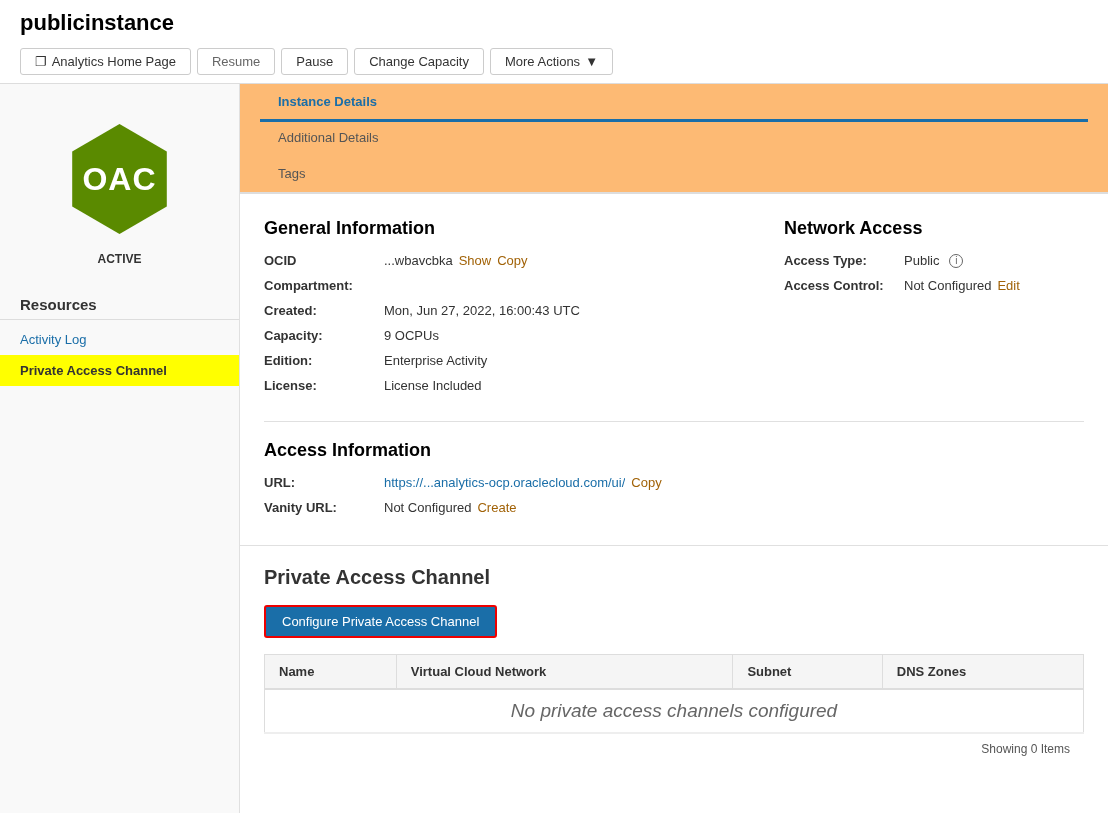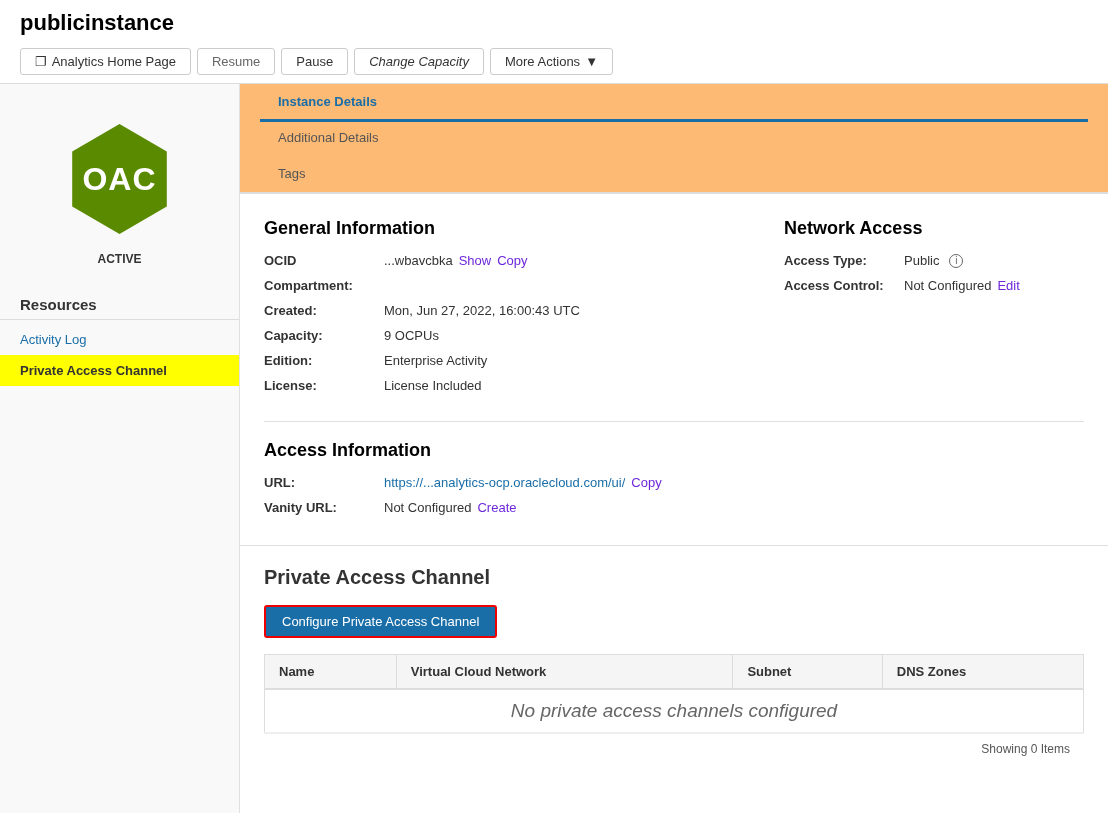--- a/index.html
+++ b/index.html
@@ -9,21 +9,21 @@
 
     
     .header-area { padding: 10px 20px 8px 20px; border-bottom: 1px solid #ddd; background: #fff; }
     .instance-title { font-size: 22px; font-weight: bold; color: #000; margin-bottom: 12px; }
 
     .action-buttons { display: flex; gap: 6px; align-items: center; }
     .btn { padding: 5px 14px; border: 1px solid #ccc; border-radius: 3px; cursor: pointer; font-size: 13px; background: #fff; color: #333; white-space: nowrap; }
     .btn-analytics { display: flex; align-items: center; gap: 5px; }
     .btn-resume { background: #fff; color: #666; }
     .btn-pause { background: #fff; }
-    .btn-change-capacity { background: #fff; font-style: italic; }
+    .btn-change-capacity { background: #fff; }
     .btn-more-actions { display: flex; align-items: center; gap: 5px; }
 
     
     .main-layout { display: flex; flex: 1; }
 
     
     .sidebar { width: 240px; padding: 20px 0; border-right: 1px solid #e0e0e0; background: #f9f9f9; flex-shrink: 0; }
     .oac-logo-container { display: flex; flex-direction: column; align-items: center; padding: 10px 20px 20px 20px; }
     .hexagon { width: 130px; height: 130px; position: relative; display: flex; align-items: center; justify-content: center; }
     .hexagon-shape { width: 110px; height: 110px; background: #5a8a00; clip-path: polygon(50% 0%, 93% 25%, 93% 75%, 50% 100%, 7% 75%, 7% 25%); display: flex; align-items: center; justify-content: center; }
@@ -44,21 +44,21 @@
     .tab-content { padding: 20px 24px; background: #fff; }
 
     .section-title { font-size: 18px; font-weight: bold; color: #000; margin-bottom: 14px; margin-top: 4px; }
 
     .info-grid { display: flex; gap: 60px; }
     .info-col { flex: 1; }
 
     .info-row { display: flex; align-items: baseline; margin-bottom: 10px; flex-wrap: wrap; }
     .info-label { font-weight: bold; font-size: 13px; min-width: 120px; flex-shrink: 0; }
     .info-value { font-size: 13px; color: #333; display: flex; align-items: center; gap: 6px; }
-    .link { color: #6d28d9; cursor: pointer; text-decoration: none; font-size: 13px; }
+    .link { color: #a16207; cursor: pointer; text-decoration: none; font-size: 13px; }
 
     .divider { border: none; border-top: 1px solid #e0e0e0; margin: 18px 0; }
 
     
     .network-col { flex: 0 0 300px; }
 
     .info-symbol { display: inline-flex; align-items: center; justify-content: center; width: 14px; height: 14px; border: 1px solid #666; border-radius: 50%; font-size: 10px; color: #666; margin-left: 4px; cursor: help; }
 
     
     .access-url { color: #1a6ea8; font-size: 13px; text-decoration: none; max-width: 500px; display: inline-block; overflow: hidden; text-overflow: ellipsis; white-space: nowrap; }

